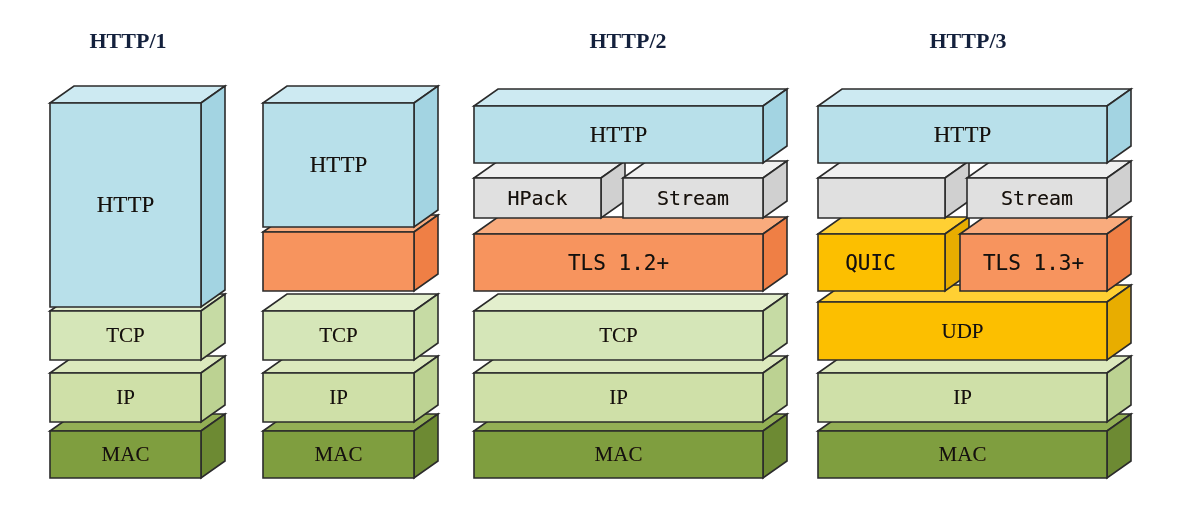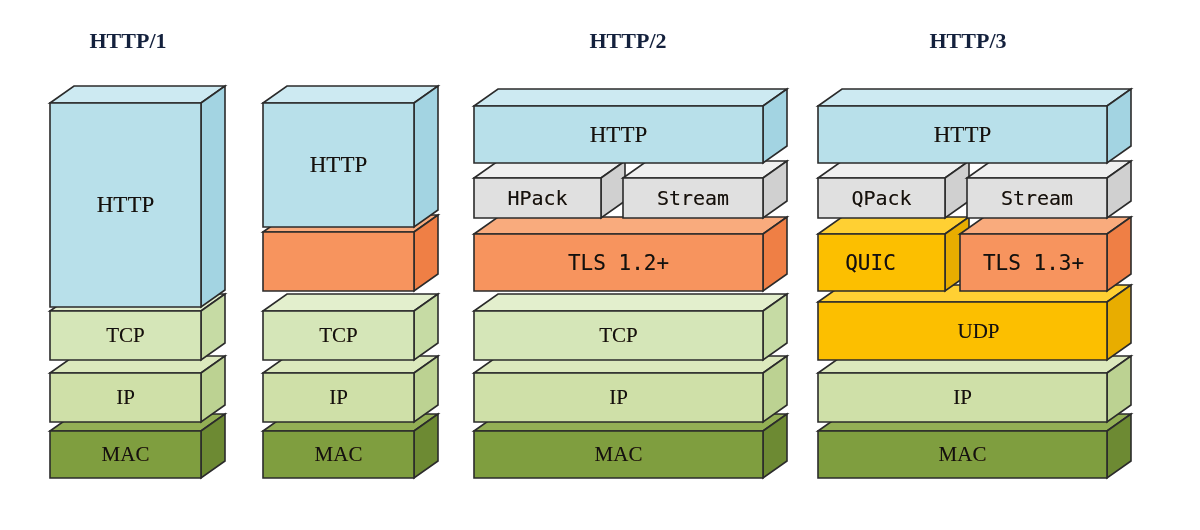--- a/index.html
+++ b/index.html
@@ -154,21 +154,21 @@
         <polygon points="0,17 289,17 289,66 0,66" fill="#d5e6b8" stroke="#2b2b2b" stroke-width="1.6" stroke-linejoin="miter"></polygon>
       </svg>
       <div class="blabel serif" style="left: 0px; top: 17px; width: 289px; height: 49px; font-size: 21px;">TCP</div>
     </div>
     <div class="block" style="left: 810px; top: 285px; width: 313px; height: 75px;">
       <svg width="315" height="77">
         <polygon points="0,17 24,0 313,0 289,17" fill="#ffd033" stroke="#2b2b2b" stroke-width="1.6" stroke-linejoin="miter"></polygon>
         <polygon points="289,17 313,0 313,58 289,75" fill="#e8ad00" stroke="#2b2b2b" stroke-width="1.6" stroke-linejoin="miter"></polygon>
         <polygon points="0,17 289,17 289,75 0,75" fill="#fcbf00" stroke="#2b2b2b" stroke-width="1.6" stroke-linejoin="miter"></polygon>
       </svg>
-      <div class="blabel serif" style="left: 0px; top: 17px; width: 289px; height: 58px; font-size: 21px; padding-left: 16px;">UDP</div>
+      <div class="blabel serif" style="left: 0px; top: 17px; width: 289px; height: 58px; font-size: 21px;">UDP</div>
     </div>
     <div class="block" style="left: 42px; top: 86px; width: 175px; height: 221px;">
       <svg width="177" height="223">
         <polygon points="0,17 24,0 175,0 151,17" fill="#cdeaf2" stroke="#2b2b2b" stroke-width="1.6" stroke-linejoin="miter"></polygon>
         <polygon points="151,17 175,0 175,204 151,221" fill="#a3d4e2" stroke="#2b2b2b" stroke-width="1.6" stroke-linejoin="miter"></polygon>
         <polygon points="0,17 151,17 151,221 0,221" fill="#b8e0ea" stroke="#2b2b2b" stroke-width="1.6" stroke-linejoin="miter"></polygon>
       </svg>
       <div class="blabel serif" style="left: 0px; top: 17px; width: 151px; height: 204px; font-size: 23px;">HTTP</div>
     </div>
     <div class="block" style="left: 255px; top: 215px; width: 175px; height: 76px;">
@@ -225,21 +225,20 @@
         <polygon points="0,17 140,17 140,57 0,57" fill="#e0e0e0" stroke="#2b2b2b" stroke-width="1.6" stroke-linejoin="miter"></polygon>
       </svg>
       <div class="blabel mono" style="left: 0px; top: 17px; width: 140px; height: 40px; font-size: 20px;">Stream</div>
     </div>
     <div class="block" style="left: 810px; top: 161px; width: 151px; height: 57px;">
       <svg width="153" height="59">
         <polygon points="0,17 24,0 151,0 127,17" fill="#efefef" stroke="#2b2b2b" stroke-width="1.6" stroke-linejoin="miter"></polygon>
         <polygon points="127,17 151,0 151,40 127,57" fill="#d0d0d0" stroke="#2b2b2b" stroke-width="1.6" stroke-linejoin="miter"></polygon>
         <polygon points="0,17 127,17 127,57 0,57" fill="#e0e0e0" stroke="#2b2b2b" stroke-width="1.6" stroke-linejoin="miter"></polygon>
       </svg>
-      <div class="blabel mono" style="left: 0px; top: 17px; width: 127px; height: 40px; font-size: 20px;">QPack</div>
     </div>
     <div class="block" style="left: 959px; top: 161px; width: 164px; height: 57px;">
       <svg width="166" height="59">
         <polygon points="0,17 24,0 164,0 140,17" fill="#efefef" stroke="#2b2b2b" stroke-width="1.6" stroke-linejoin="miter"></polygon>
         <polygon points="140,17 164,0 164,40 140,57" fill="#d0d0d0" stroke="#2b2b2b" stroke-width="1.6" stroke-linejoin="miter"></polygon>
         <polygon points="0,17 140,17 140,57 0,57" fill="#e0e0e0" stroke="#2b2b2b" stroke-width="1.6" stroke-linejoin="miter"></polygon>
       </svg>
       <div class="blabel mono" style="left: 0px; top: 17px; width: 140px; height: 40px; font-size: 20px;">Stream</div>
     </div>
     <div class="block" style="left: 466px; top: 89px; width: 313px; height: 74px;">

